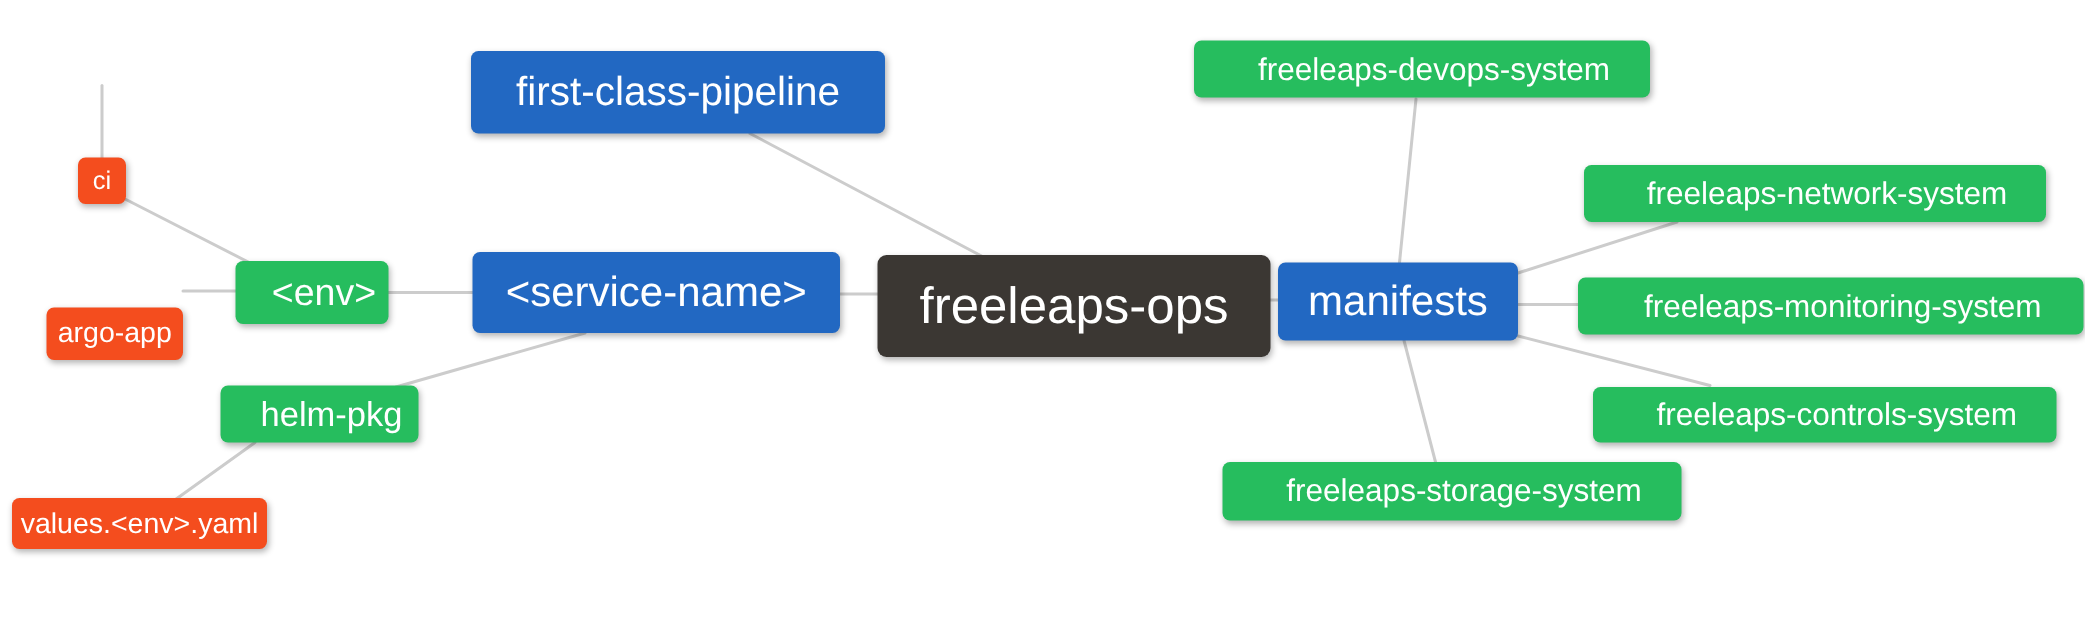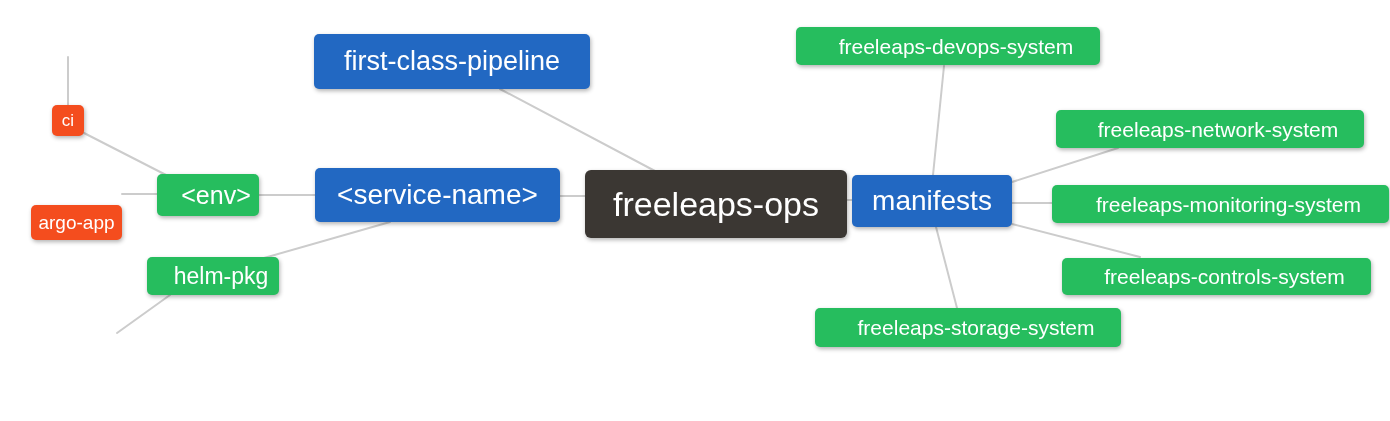--- a/index.html
+++ b/index.html
@@ -80,20 +80,21 @@
     <line x1="1012" y1="182" x2="1118" y2="148"></line>
     <line x1="1012" y1="203" x2="1052" y2="203"></line>
     <line x1="1012" y1="224" x2="1140" y2="257"></line>
     <line x1="936" y1="227" x2="957" y2="308"></line>
   </svg>
 
   <div class="node c-red" id="node-ci">ci</div>
   <div class="node c-red" id="node-argo-app">argo-app</div>
   <div class="node c-green" id="node-env">&lt;env&gt;</div>
   <div class="node c-green" id="node-helm-pkg">helm-pkg</div>
+  <div class="node c-red" id="node-values-env-yaml">values.&lt;env&gt;.yaml</div>
   <div class="node c-blue" id="node-first-class-pipeline">first-class-pipeline</div>
   <div class="node c-blue" id="node-service-name">&lt;service-name&gt;</div>
   <div class="node c-dark" id="node-freeleaps-ops">freeleaps-ops</div>
   <div class="node c-blue" id="node-manifests">manifests</div>
   <div class="node c-green" id="node-devops-system">freeleaps-devops-system</div>
   <div class="node c-green" id="node-network-system">freeleaps-network-system</div>
   <div class="node c-green" id="node-monitoring-system">freeleaps-monitoring-system</div>
   <div class="node c-green" id="node-controls-system">freeleaps-controls-system</div>
   <div class="node c-green" id="node-storage-system">freeleaps-storage-system</div>
 

